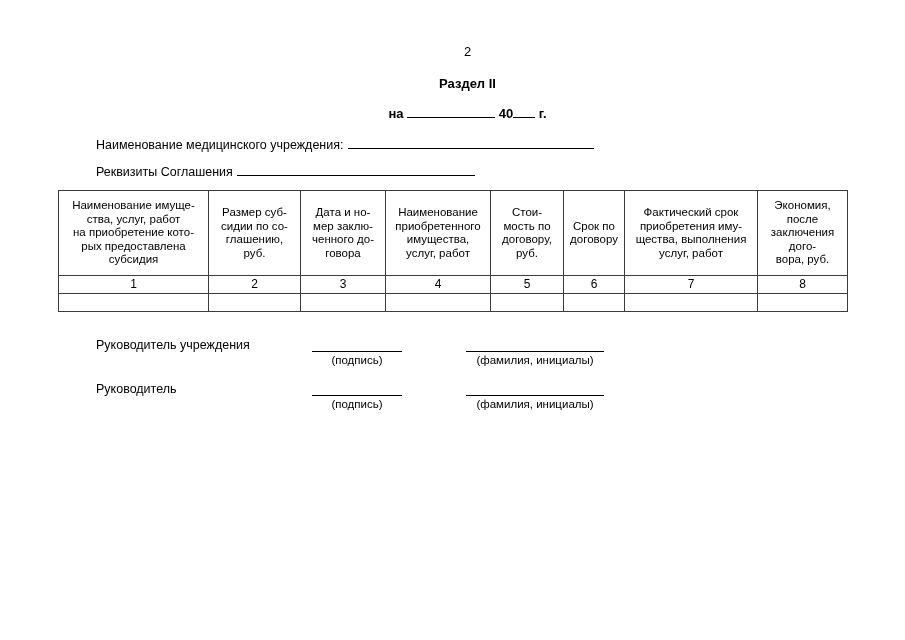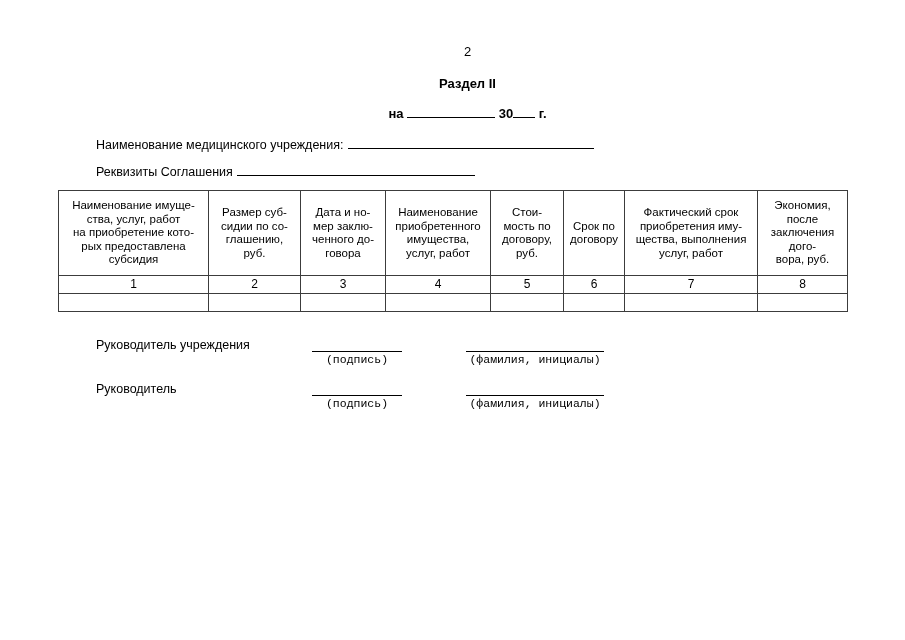--- a/index.html
+++ b/index.html
@@ -155,21 +155,20 @@
     display: block;
     border-bottom: 1px solid #000;
     height: 14px;
   }
   .sig-slot .sig-caption {
     display: block;
     font-size: 11.5px;
     line-height: 14px;
     padding-top: 1px;
     white-space: nowrap;
-    font-family: Liberation Mono, monospace;
   }
 
   
   #sig-director-label { top: 325px; left: 96px; }
   #slot-director-signature { top: 325px; left: 312px; width: 90px; }
   #slot-director-name      { top: 325px; left: 466px; width: 138px; }
 
   
   #sig-executor-label { top: 369px; left: 96px; }
   #slot-executor-position { top: 369px; left: 176px; width: 120px; }
@@ -179,21 +178,21 @@
 </style>
 </head>
 <body>
 
 <div class="page">
 
   <div class="page-number">2</div>
 
   <div class="doc-title">Раздел II</div>
 
-  <div class="period-line"><span>на</span><span>&nbsp;</span><span class="u-blank blank-long"></span><span>&nbsp;</span><span>30</span><span class="u-blank blank-short"></span><span>&nbsp;</span><span>г.</span></div>
+  <div class="period-line"><span>на</span><span>&nbsp;</span><span class="u-blank blank-long"></span><span>&nbsp;</span><span>40</span><span class="u-blank blank-short"></span><span>&nbsp;</span><span>г.</span></div>
 
   <div class="field-row" id="field-institution"><span class="lbl">Наименование медицинского учреждения:</span><span class="rule"></span></div>
 
   <div class="field-row" id="field-agreement"><span class="lbl">Реквизиты Соглашения</span><span class="rule"></span></div>
 
   <table class="data-table">
     <colgroup>
       <col class="c1">
         <col class="c2">
         <col class="c3">

